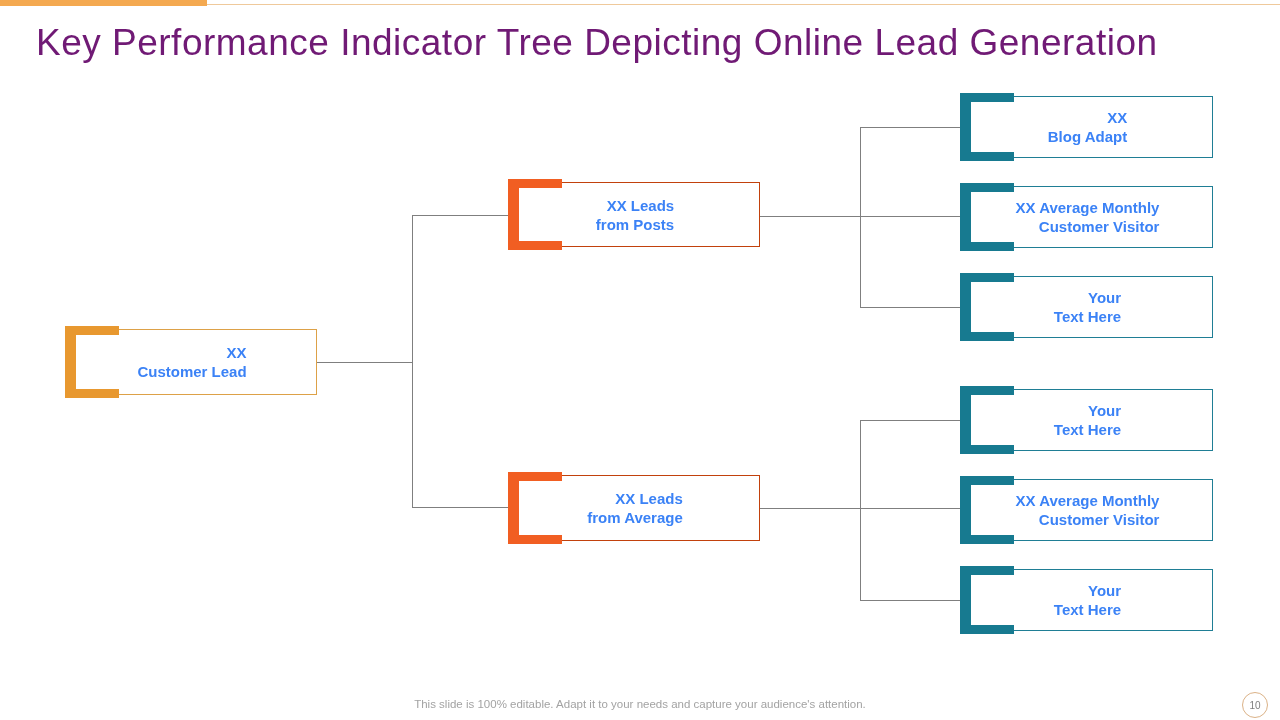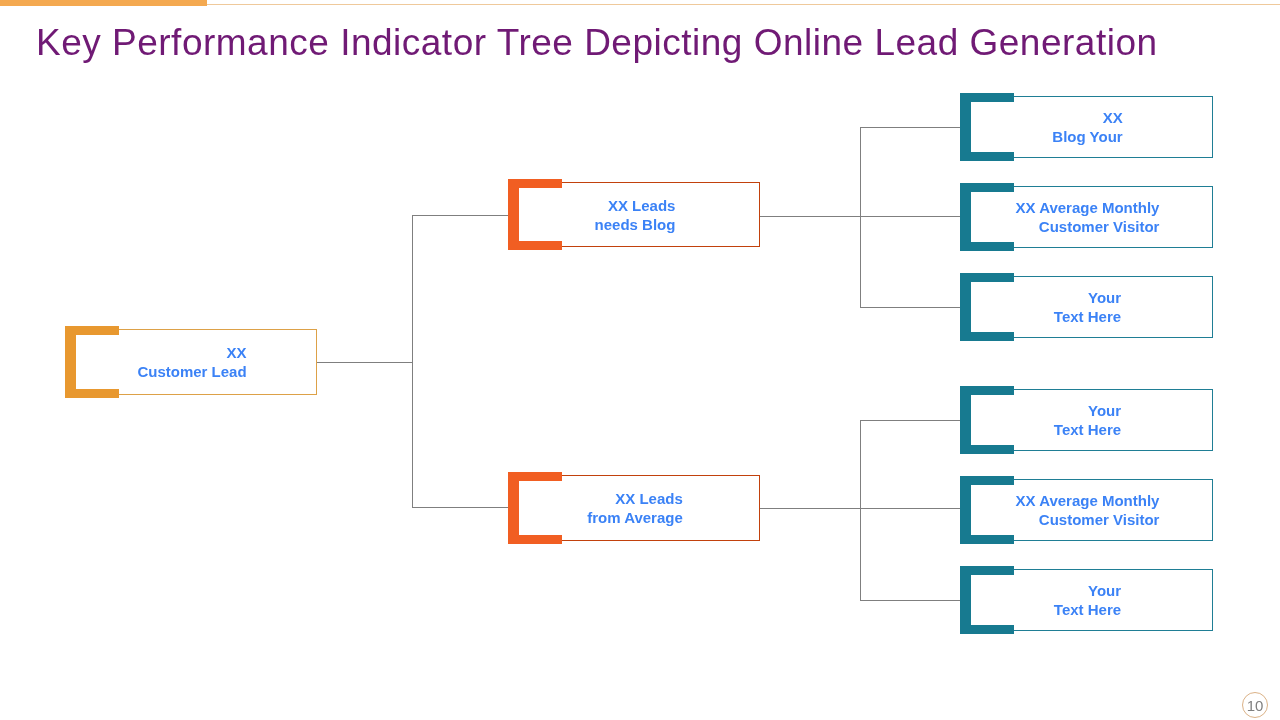--- a/index.html
+++ b/index.html
@@ -71,21 +71,21 @@
   .footer {
     position:absolute; left:0; top:698px; width:1280px;
     text-align:center; font-size:11.5px; color:#a3a3a3;
   }
 
   
   .page-badge {
     position:absolute; left:1242px; top:692px; width:26px; height:26px;
     border:1px solid #dbb287; border-radius:50%;
     display:flex; align-items:center; justify-content:center;
-    font-size:15px; color:#7f7f7f; background:#ffffff;
+    font-size:10px; color:#7f7f7f; background:#ffffff;
   }
 </style>
 </head>
 <body>
 
 <div class="slide">
 
   <div class="top-line"></div>
   <div class="top-bar"></div>
 
@@ -111,37 +111,37 @@
       <div class="node-text">
         <span>XX</span>
         <span>Customer Lead</span>
       </div>
     </div>
 
     <div class="node node-branch" id="node-b1">
       <span class="bracket"></span>
       <div class="node-text">
         <span>XX Leads</span>
-        <span>needs Blog</span>
+        <span>from Posts</span>
       </div>
     </div>
 
     <div class="node node-branch" id="node-b2">
       <span class="bracket"></span>
       <div class="node-text">
         <span>XX Leads</span>
         <span>from Average</span>
       </div>
     </div>
 
     <div class="node node-leaf leaf" id="leaf-0-0">
       <span class="bracket"></span>
       <div class="node-text">
         <span>XX</span>
-        <span>Blog Your</span>
+        <span>Blog Adapt</span>
       </div>
     </div>
     <div class="node node-leaf leaf" id="leaf-0-1">
       <span class="bracket"></span>
       <div class="node-text">
         <span>XX Average Monthly</span>
         <span>Customer Visitor</span>
       </div>
     </div>
     <div class="node node-leaf leaf" id="leaf-0-2">
@@ -169,18 +169,19 @@
     <div class="node node-leaf leaf" id="leaf-1-2">
       <span class="bracket"></span>
       <div class="node-text">
         <span>Your</span>
         <span>Text Here</span>
       </div>
     </div>
 
   </div>
 
+  <div class="footer">This slide is 100% editable. Adapt it to your needs and capture your audience's attention.</div>
 
   <div class="page-badge">
     <span>10</span>
   </div>
 
 </div>
 
 </body></html>

